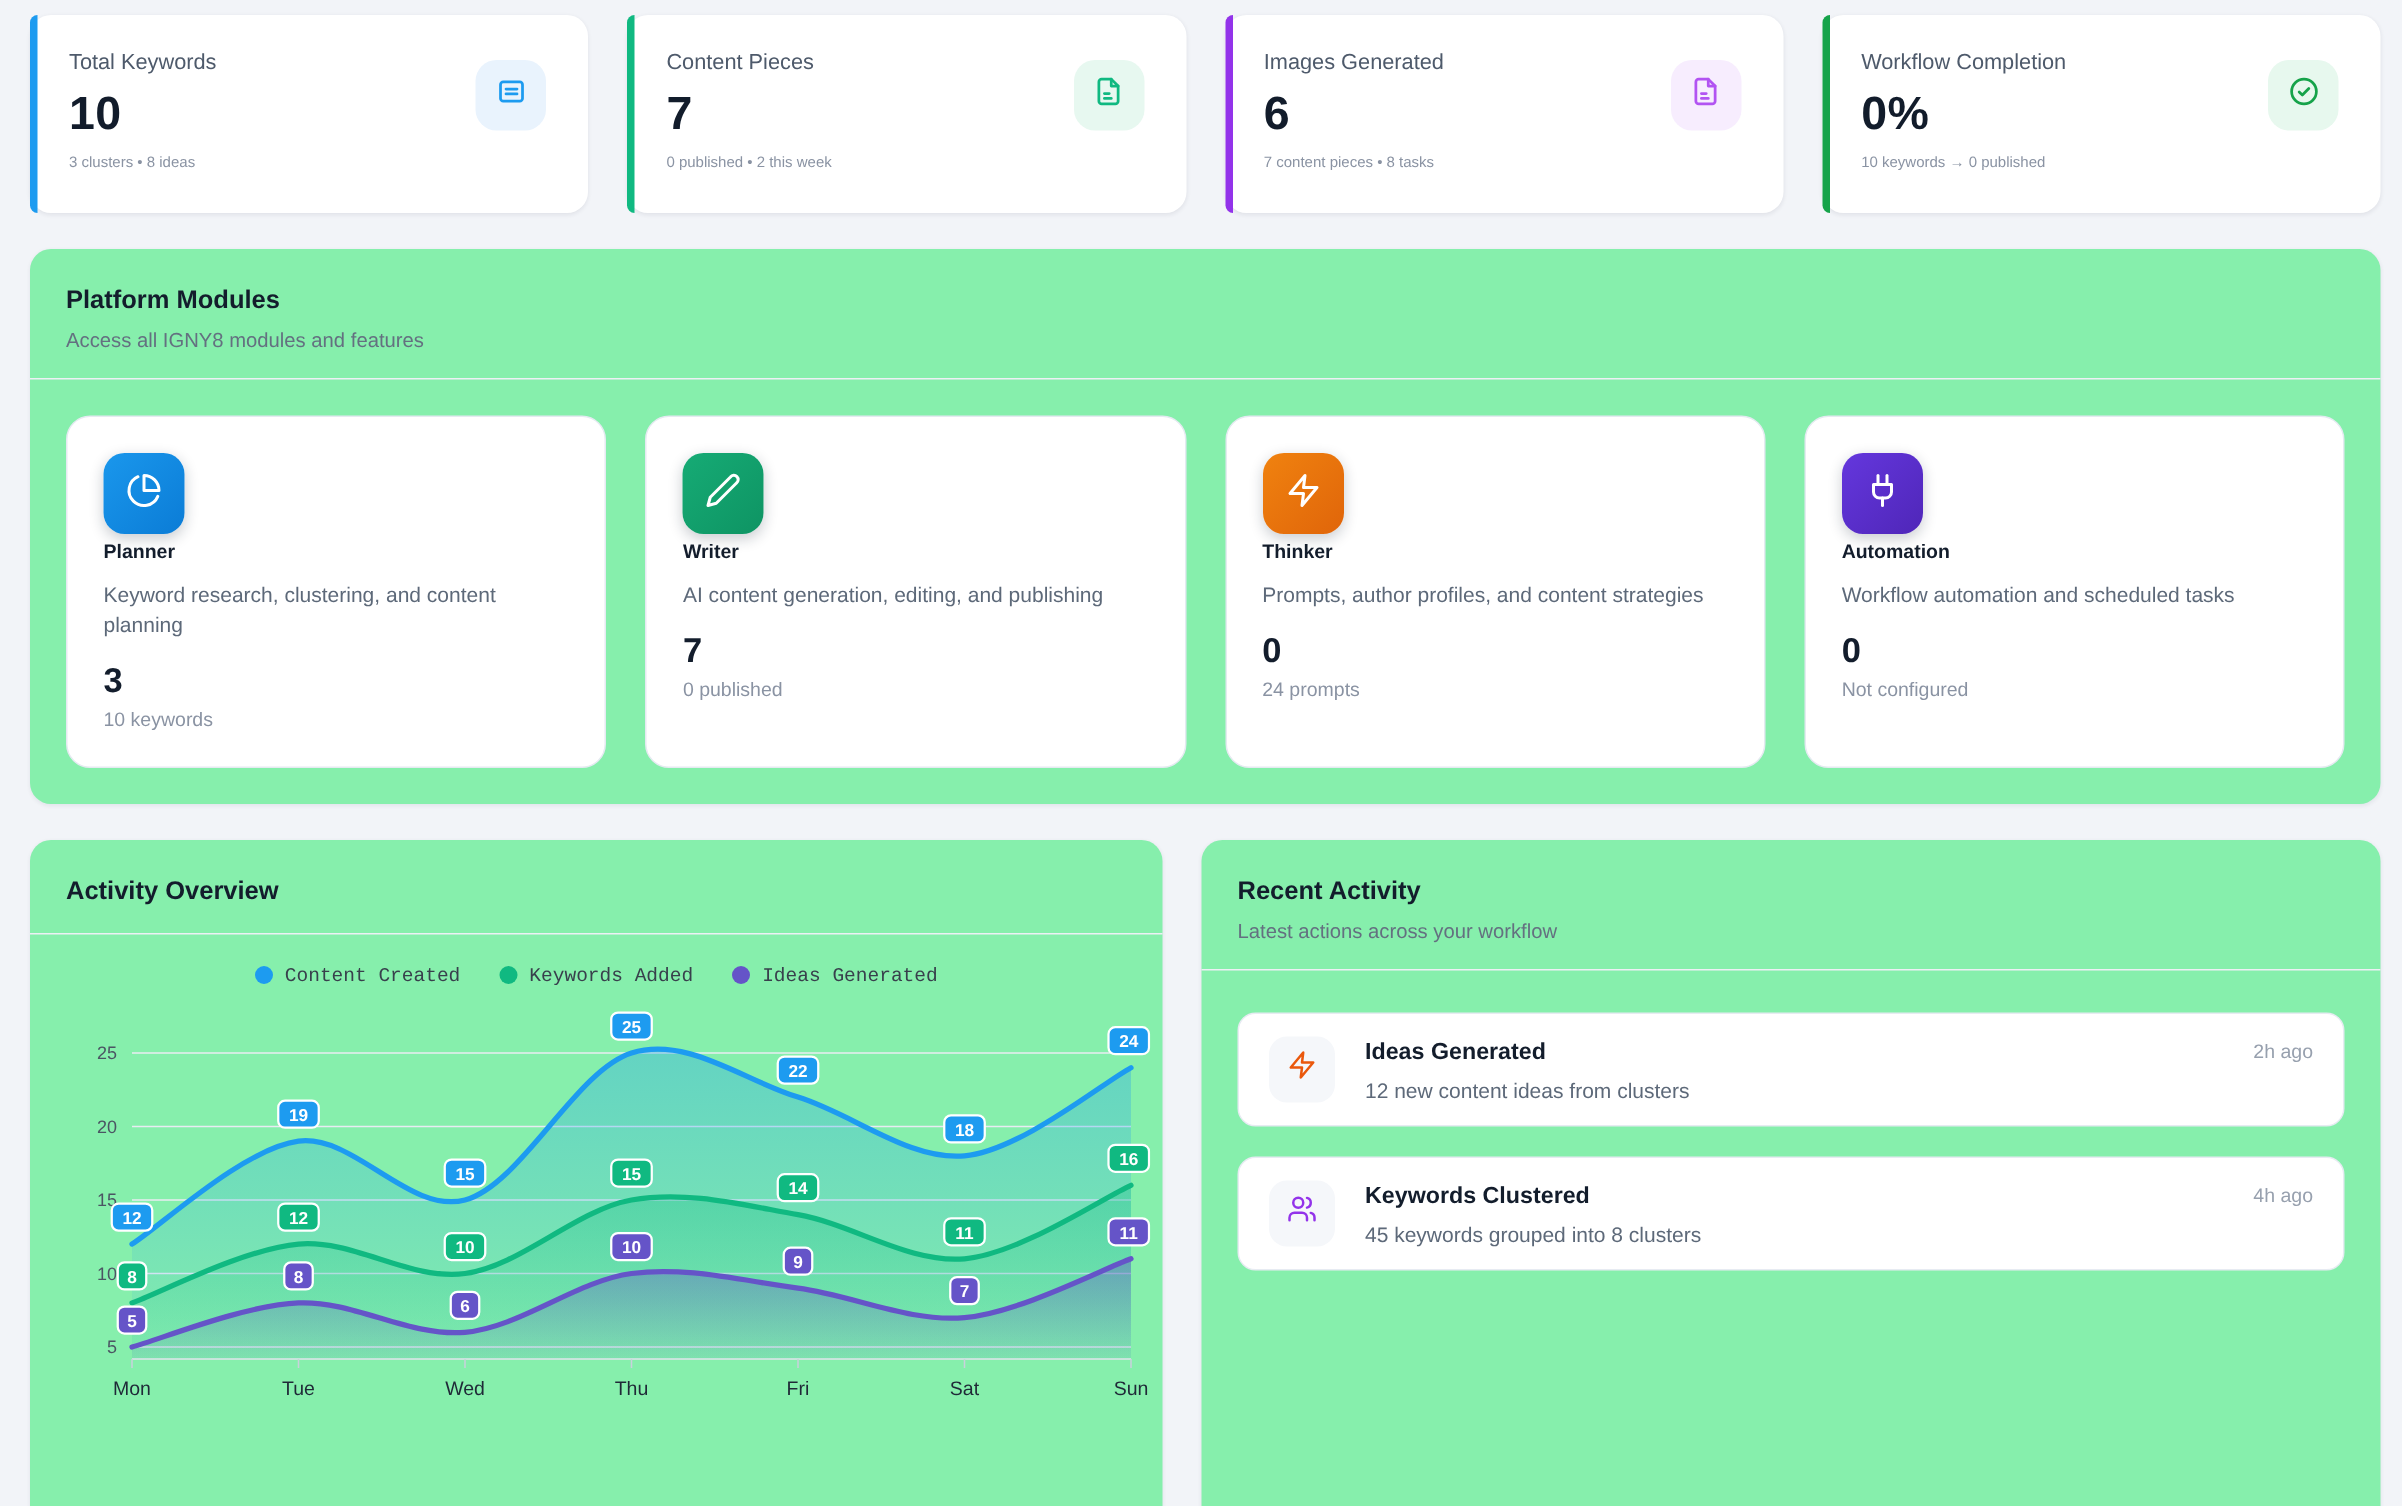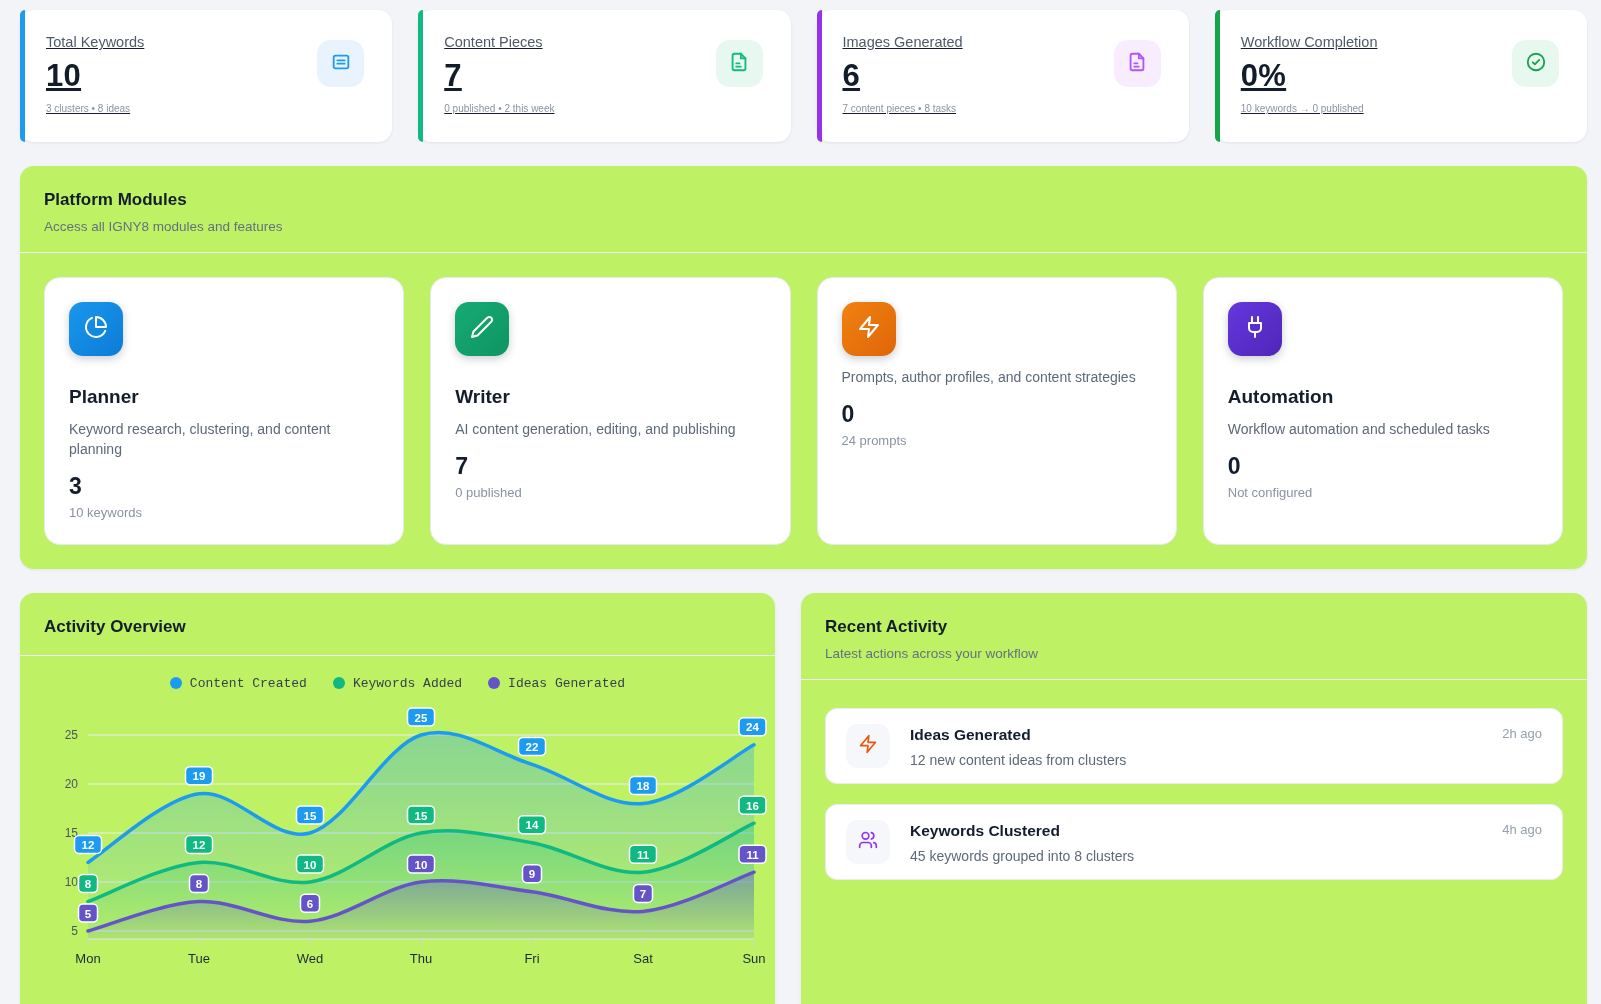--- a/index.html
+++ b/index.html
@@ -5,41 +5,41 @@
   html,body{margin:0;padding:0;background:#f2f4f8;}
   *{box-sizing:border-box;}
   .page{
     width:1601px;height:1004px;overflow:hidden;position:relative;
     padding:10px 14px 0 20px;background:#f2f4f8;
     font-family:"Liberation Sans", sans-serif;color:#131d2c;
   }
   
   .stats-row{display:grid;grid-template-columns:repeat(4,1fr);gap:26px;margin-bottom:24px;}
   .stat-card{position:relative;background:#fff;border-radius:14px;height:132px;
-    padding:24px 26px;box-shadow:0 1px 3px rgba(20,30,50,.08);text-decoration:underline;}
+    padding:24px 26px;box-shadow:0 1px 3px rgba(20,30,50,.08);}
   .accent-bar{position:absolute;left:0;top:0;bottom:0;width:5px;border-radius:14px 0 0 14px;}
   .stat-label{font-size:14.5px;color:#4e5a6b;}
   .stat-value{font-size:31px;font-weight:800;color:#121c2b;margin-top:8px;letter-spacing:.3px;}
   .stat-sub{font-size:10px;color:#8a93a3;margin-top:9px;}
   .stat-chip{position:absolute;top:30px;right:28px;width:47px;height:47px;border-radius:14px;
     display:flex;align-items:center;justify-content:center;}
   .stat-chip svg{width:22px;height:22px;}
   
-  .panel{background:#bef264;border-radius:14px;box-shadow:0 1px 3px rgba(20,30,50,.07);}
+  .panel{background:#86efac;border-radius:14px;box-shadow:0 1px 3px rgba(20,30,50,.07);}
   .panel-head{padding:24px 24px 18px;border-bottom:1px solid #edf0f5;}
   .panel-head h2{margin:0;font-size:17px;font-weight:700;color:#131d2c;}
   .panel-head p{margin:9px 0 0;font-size:13.5px;color:#647080;}
   
   .modules-panel{margin-bottom:24px;}
   .modules-grid{display:grid;grid-template-columns:repeat(4,1fr);gap:26px;padding:24px;}
   .module-card{border:1.5px solid #e5eaf1;border-radius:16px;padding:24px;background:#fff;cursor:pointer;}
   .module-tile{width:54px;height:54px;border-radius:14px;display:flex;align-items:center;
     justify-content:center;color:#fff;box-shadow:0 3px 9px rgba(20,30,50,.22);}
   .module-tile svg{width:24px;height:24px;}
-  .module-name{margin:30px 0 0;font-size:19px;font-weight:800;color:#131d2c;}
+  .module-name{margin:4px 0 0;font-size:13px;font-weight:800;color:#131d2c;}
   .module-desc{margin:12px 0 0;font-size:14px;color:#5d6979;line-height:1.42;min-height:20px;}
   .module-value{margin-top:13px;font-size:23px;font-weight:800;color:#131d2c;}
   .module-sub{margin-top:5px;font-size:13px;color:#8a93a3;}
   
   .bottom-row{display:grid;grid-template-columns:755px 1fr;gap:26px;}
   .chart-panel,.recent-panel{height:540px;}
   .legend{display:flex;justify-content:center;gap:26px;margin-top:20px;}
   .legend-item{display:flex;align-items:center;gap:8px;font-size:13px;color:#38404c;font-family:Liberation Mono, monospace;}
   .legend-dot{width:12px;height:12px;border-radius:50%;display:inline-block;}
   #chart-mount{padding:4px 8px 0 12px;}
@@ -143,20 +143,21 @@
     <p class="module-desc">AI content generation, editing, and publishing</p>
     <div class="module-value">7</div>
     <div class="module-sub">0 published</div>
   </article>
         <article class="module-card">
     <span class="module-tile" style="background: linear-gradient(135deg, rgb(240, 130, 15), rgb(224, 101, 10));">
             <span><svg viewBox="0 0 24 24" fill="none" stroke="currentColor" stroke-width="2" stroke-linecap="round" stroke-linejoin="round">
                 <polygon points="13 2 3 14 12 14 11 22 21 10 12 10 13 2"></polygon>
               </svg></span>
           </span>
+    <h3 class="module-name">Thinker</h3>
     <p class="module-desc">Prompts, author profiles, and content strategies</p>
     <div class="module-value">0</div>
     <div class="module-sub">24 prompts</div>
   </article>
         <article class="module-card">
     <span class="module-tile" style="background: linear-gradient(135deg, rgb(100, 55, 221), rgb(79, 38, 184));">
             <span><svg viewBox="0 0 24 24" fill="none" stroke="currentColor" stroke-width="2" stroke-linecap="round" stroke-linejoin="round">
                 <path d="M12 22v-5"></path>
                 <path d="M9 8V2"></path>
                 <path d="M15 8V2"></path>

